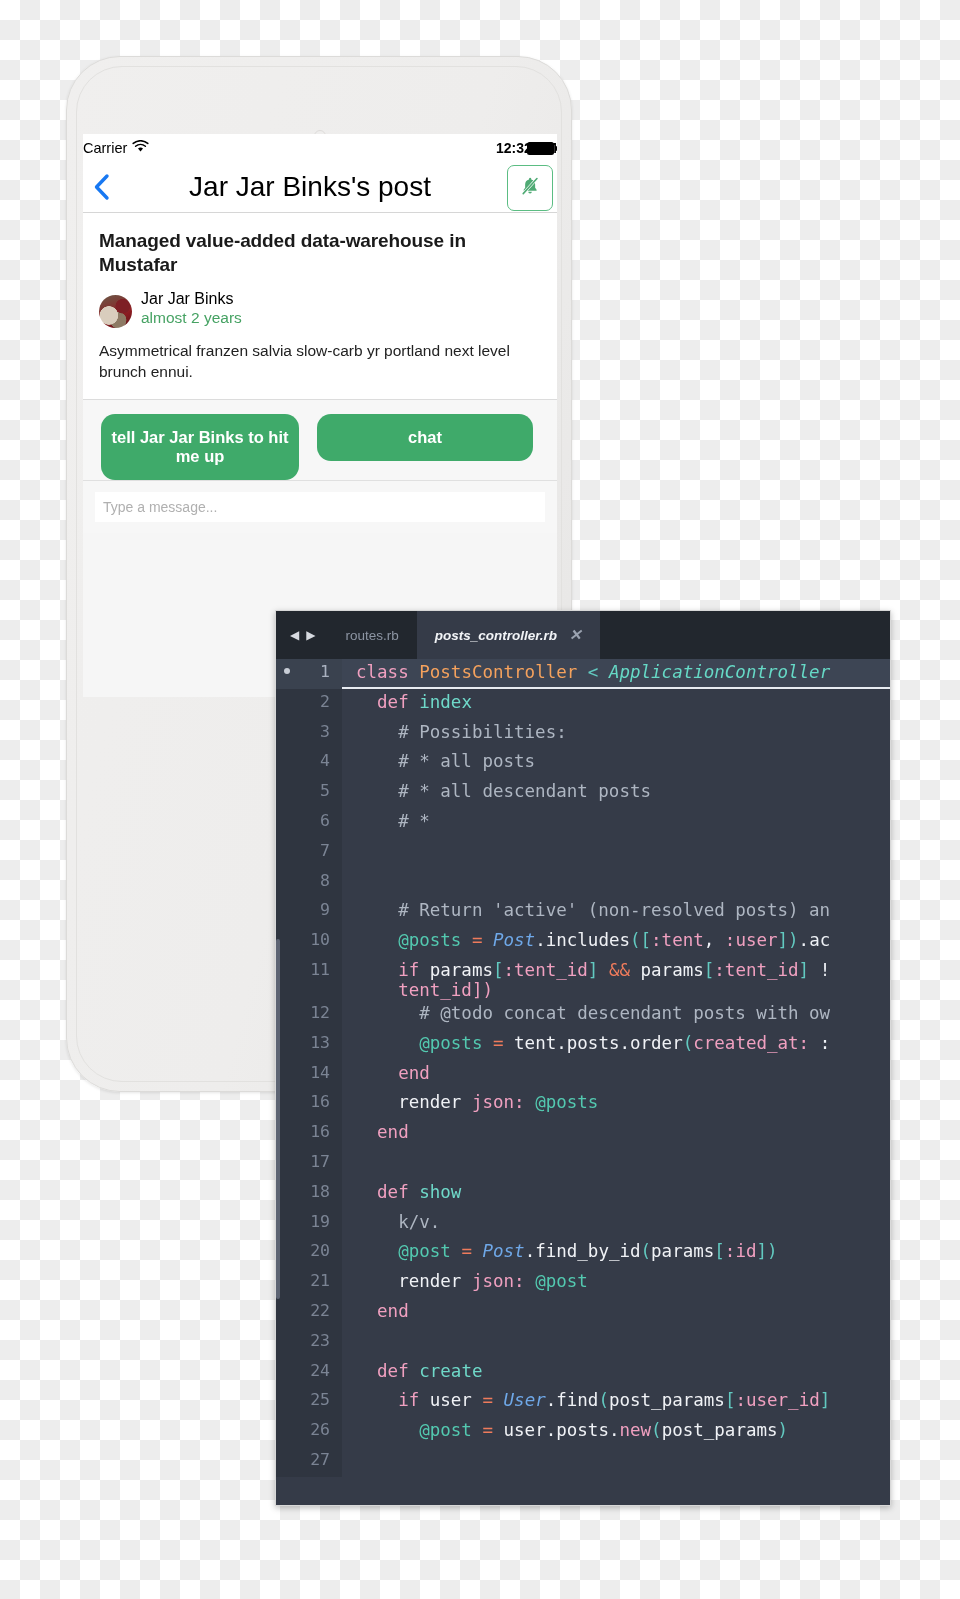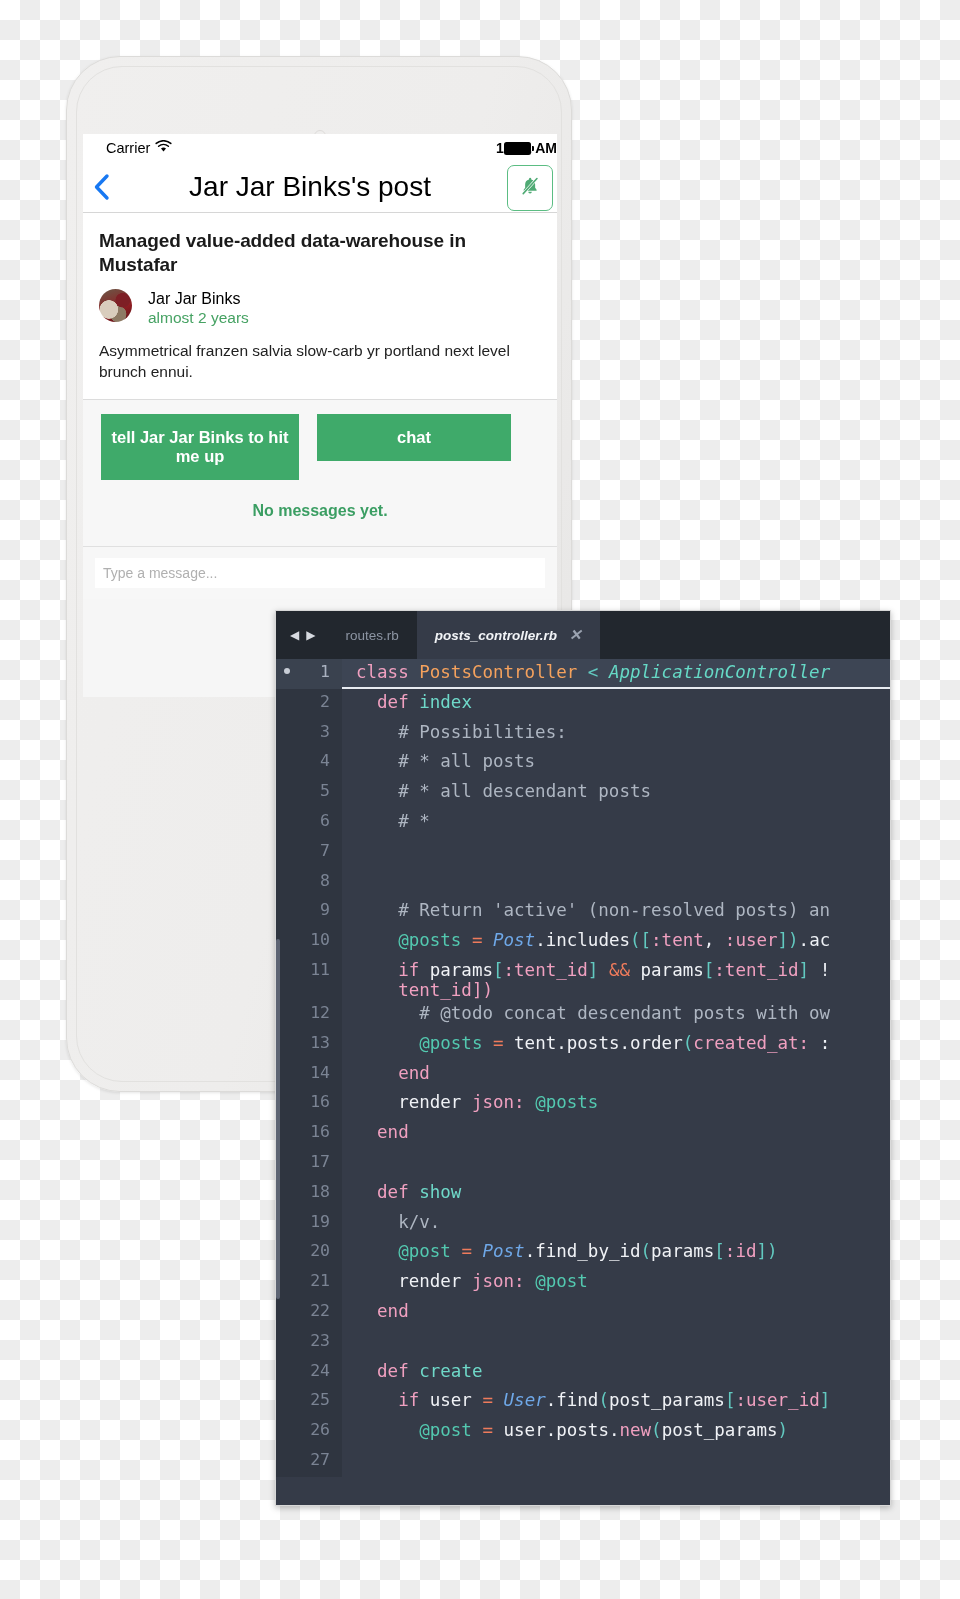--- a/index.html
+++ b/index.html
@@ -43,21 +43,21 @@
 
   #screen {
     position: absolute; left: 16px; top: 77px;
     width: 474px; height: 563px;
     background: #f6f6f6; overflow: hidden;
   }
 
   
   #status-bar {
     height: 28px; background: #ffffff;
-    display: flex; align-items: center; padding: 0 23px;
+    display: flex; align-items: center; padding: 0 0;
     font-size: 14.5px; color: #000;
   }
   #carrier-group { display: flex; align-items: center; gap: 5px; flex: 0 0 auto; }
   #status-time { position:absolute; left:0; right:0; text-align:right; font-weight: bold; font-size: 14px; line-height: 28px; pointer-events:none;}
   #battery-group { margin-left: auto; display: flex; align-items: center; }
   .battery-body { width: 27px; height: 13px; border-radius: 2.5px; background: #000; }
   .battery-tip { width: 2px; height: 5px; background: #000; border-radius: 0 1px 1px 0; margin-left: 1px; }
 
   
   #nav-bar {
@@ -72,43 +72,43 @@
   #mute-button {
     position: absolute; right: 4px; top: 3px;
     width: 46px; height: 46px; border: 1.5px solid #5bbd83; border-radius: 7px;
     background: #fff; display: flex; align-items: center; justify-content: center;
     cursor: pointer;
   }
 
   
   #post-card { background: #fff; border-bottom: 1px solid #dcdcdc; padding: 16px 16px 16px 16px; }
   #post-title { font-size: 19px; font-weight: bold; line-height: 1.27; color: #1a1a1a; letter-spacing: -.1px;}
-  #post-meta { display: flex; align-items: flex-start; gap: 16px; margin-top: 12px; }
+  #post-meta { display: flex; align-items: flex-end; gap: 9px; margin-top: 12px; }
   #avatar {
     width: 33px; height: 33px; border-radius: 50%; flex: 0 0 auto;
     background:
       radial-gradient(circle at 72% 34%, #7e1f25 0 7px, transparent 7.5px),
       radial-gradient(circle at 30% 62%, #d9cdbd 0 9px, transparent 9.5px),
       radial-gradient(circle at 58% 76%, #8d7a64 0 8px, transparent 8.5px),
       linear-gradient(160deg, #6a5a48 0%, #8f1d22 60%, #5a1418 100%);
     overflow: hidden;
   }
   #post-author-block { line-height: 1.22; }
   #post-time { font-size: 15.5px; color: #46a263; }
   #post-body { margin-top: 13px; font-size: 15.5px; line-height: 1.35; color: #222; }
 
   
   #actions-row { background: #f7f7f7; padding: 14px 18px 0 18px; display: flex; gap: 18px; align-items: flex-start; }
   .btn-green {
-    background: #3faa6a; color: #fff; border: none; border-radius: 0;
+    background: #3faa6a; color: #fff; border: none; border-radius: 14px;
     font-weight: bold; font-size: 16.5px; line-height: 1.16;
     text-align: center; cursor: pointer; font-family: "Liberation Sans", sans-serif;
   }
   #tell-button { padding: 14px 10px; width: 198px; }
-  #chat-button { padding: 14px 10px; width: 194px; }
+  #chat-button { padding: 14px 10px; width: 216px; }
   #no-messages { background: #f7f7f7; text-align: center; padding: 22px 0 26px 0; font-size: 16px; font-weight: bold; color: #3b9e63; }
   #composer {
     background: #f7f7f7; border-top: 1px solid #e0e0e0; padding: 11px 12px;
   }
   #message-input {
     width: 100%; border: none; outline: none; background: #fff;
     font-size: 14px; color: #a9a9a9; padding: 7px 8px;
     font-family: "Liberation Sans", sans-serif;
   }
   #message-input::placeholder { color: #b0b0b0; }
@@ -232,21 +232,20 @@
           <div id="post-time">almost 2 years</div>
         </div>
       </div>
       <div id="post-body">Asymmetrical franzen salvia slow-carb yr portland next level brunch ennui.</div>
     </div>
 
     <div id="actions-row">
       <button class="btn-green" id="tell-button">tell Jar Jar Binks to hit me up</button>
       <button class="btn-green" id="chat-button">chat</button>
     </div>
-    <div id="no-messages">No messages yet.</div>
 
     <div id="composer">
       <input id="message-input" type="text" placeholder="Type a message..." style="">
     </div>
   </div>
 </div>
 
 <div id="editor">
   <div id="tab-bar">
     <div id="tab-nav-arrows">

